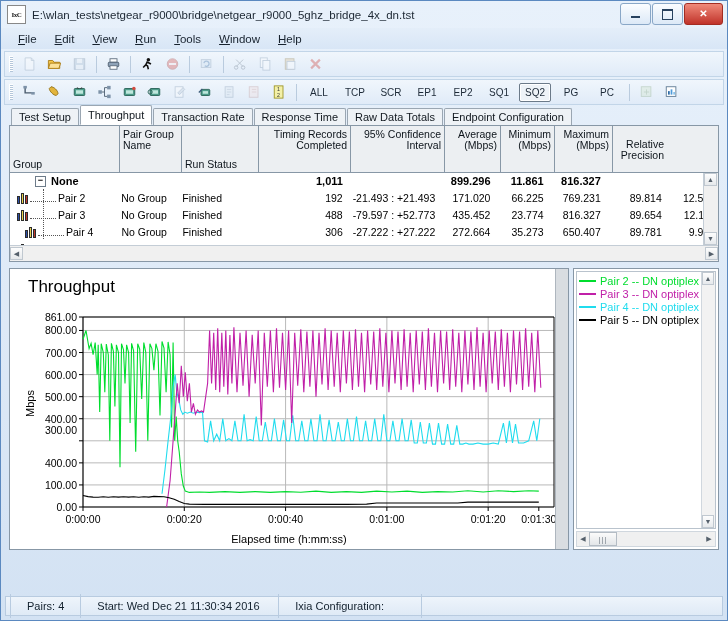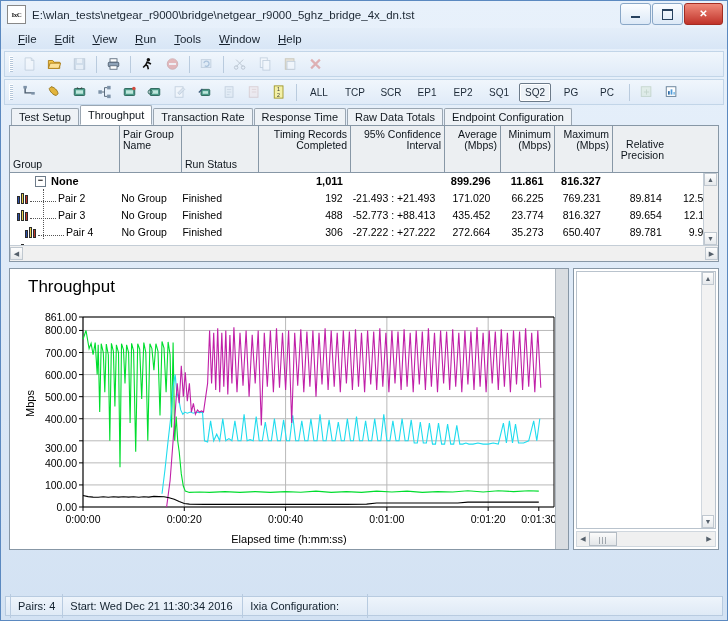--- a/index.html
+++ b/index.html
@@ -215,21 +215,21 @@
     display:flex;align-items:center;justify-content:center;letter-spacing:1px;
   }
   
   .statusbar{
     position:absolute;left:4px;right:4px;bottom:4px;height:20px;
     display:flex;align-items:center;
     background:linear-gradient(#eef4fb,#dfeaf6);
     border:1px solid #b8cbe0;box-sizing:border-box;
   }
   .st{
-    padding:0 7px;font-size:11px;color:#12202d;height:24px;
+    padding:0 16px;font-size:11px;color:#12202d;height:24px;
     display:flex;align-items:center;border-right:1px solid #b8cbe0;
     white-space:nowrap;
   }
   .st:first-child{border-left:1px solid #b8cbe0;margin-left:4px;}
 </style>
 </head>
 <body>
 
 <div id="app">
 
@@ -536,21 +536,21 @@
             <i style="left:0;height:8px;background:#2b4ea8"></i>
               <i style="left:4px;height:11px;background:#e8d24a"></i>
               <i style="left:8px;height:9px;background:#c0392b"></i>
           </span>
           <span class="treedash"></span>
           <span>Pair 3</span>
         </div>
         <div class="cell" style="width:62px">No Group</div>
         <div class="cell" style="width:77px">Finished</div>
         <div class="cell r" style="width:92px">488</div>
-        <div class="cell r" style="width:94px">-52.773 : +88.413</div>
+        <div class="cell r" style="width:94px">-79.597 : +52.773</div>
         <div class="cell r" style="width:56px">435.452</div>
         <div class="cell r" style="width:54px">23.774</div>
         <div class="cell r" style="width:58px">816.327</div>
         <div class="cell r" style="width:62px">89.654</div>
         <div class="cell r" style="width:54px">12.119</div>
       </div>
 
       <div class="grow">
         <div class="cell" style="width:110px;display:flex;align-items:center;padding-left:12px">
           <span class="bookicon">
@@ -611,21 +611,21 @@
       <div class="charttitle">Throughput</div>
       <div class="ylabel">Mbps</div>
       <div class="xlabel">Elapsed time (h:mm:ss)</div>
       <div id="ytickwrap">
           <div class="ytick" style="top: 48px; right: 491px;">861.00</div>
           <div class="ytick" style="top: 61.4611px; right: 491px;">800.00</div>
           <div class="ytick" style="top: 83.5285px; right: 491px;">700.00</div>
           <div class="ytick" style="top: 105.596px; right: 491px;">600.00</div>
           <div class="ytick" style="top: 127.663px; right: 491px;">500.00</div>
           <div class="ytick" style="top: 149.731px; right: 491px;">400.00</div>
-          <div class="ytick" style="top: 179px; right: 491px;">300.00</div>
+          <div class="ytick" style="top: 161px; right: 491px;">300.00</div>
           <div class="ytick" style="top: 193.865px; right: 491px;">400.00</div>
           <div class="ytick" style="top: 215.933px; right: 491px;">100.00</div>
           <div class="ytick" style="top: 238px; right: 491px;">0.00</div>
         </div>
       <div id="xtickwrap">
           <div class="xtick" style="left: 73px; top: 244px;">0:00:00</div>
           <div class="xtick" style="left: 174.29px; top: 244px;">0:00:20</div>
           <div class="xtick" style="left: 275.581px; top: 244px;">0:00:40</div>
           <div class="xtick" style="left: 376.871px; top: 244px;">0:01:00</div>
           <div class="xtick" style="left: 478.161px; top: 244px;">0:01:20</div>
@@ -669,20 +669,38 @@
           <polyline points="73.0,70.3 76.0,61.5 79.1,79.6 81.1,74.3 83.1,85.7 85.2,73.6 87.2,105.6 88.2,75.8 89.7,143.1 91.2,74.7 93.3,83.5 94.8,123.2 96.3,75.1 98.3,85.7 99.8,171.8 101.4,74.3 103.4,82.4 104.9,137.6 106.4,75.8 108.5,83.5 110.0,198.3 111.5,74.7 113.5,80.9 115.0,114.4 116.6,75.8 118.6,83.5 120.1,154.1 121.6,74.3 123.6,81.8 125.7,182.8 127.7,74.7 129.7,80.2 131.7,129.9 133.8,73.6 135.8,83.5 137.8,171.8 139.9,74.7 141.9,79.6 143.9,101.2 145.9,74.7 148.0,82.4 150.0,146.4 152.0,72.5 154.0,79.1 156.1,123.2 158.1,72.9 160.1,85.7 161.6,158.6 163.1,73.6 164.7,171.8 166.2,147.5 167.7,171.8 169.2,182.8 171.3,204.9 173.3,217.0 175.3,222.1 179.4,223.4 189.5,223.0 199.6,223.4 214.8,222.6 230.0,223.4 245.2,222.6 260.4,223.4 275.6,222.6 290.8,223.2 306.0,222.1 321.2,223.4 336.4,222.6 351.5,223.4 366.7,222.1 381.9,223.0 397.1,222.1 412.3,223.4 427.5,222.6 442.7,223.0 457.9,221.7 473.1,223.0 488.3,221.7 503.5,222.6 518.7,221.7 528.8,222.1" fill="none" stroke="#00dd2e" stroke-width="1.1" stroke-linejoin="miter"></polyline>
           <polyline points="152.0,224.8 155.0,200.5 158.1,171.8 161.1,145.3 163.1,117.7 165.2,105.6 166.7,123.2 168.7,129.9 170.7,140.9 172.8,145.3 174.8,143.1 177.3,144.2 180.4,143.1 183.4,144.2 186.4,143.1 189.5,143.6 192.5,143.1 194.5,171.8 197.6,172.9 200.6,151.9 203.7,171.8 206.7,165.2 209.7,171.8 212.8,149.7 215.8,171.8 218.9,169.6 221.9,171.8 224.9,151.9 228.0,171.8 231.0,171.8 234.1,145.3 237.1,171.8 240.1,170.7 243.2,171.8 246.2,147.5 249.2,171.8 252.3,171.8 255.3,153.0 258.4,171.8 261.4,171.8 264.4,149.7 267.5,171.8 270.5,171.8 273.6,150.8 276.6,171.8 279.6,171.8 282.7,146.4 285.7,171.8 288.7,171.8 291.8,151.9 294.8,171.8 297.9,171.8 300.9,149.7 303.9,171.8 307.0,171.8 310.0,145.3 313.1,171.8 316.1,171.8 319.1,150.8 322.2,171.8 325.2,171.8 328.3,153.0 331.3,171.8 334.3,171.8 337.4,149.7 340.4,171.8 343.4,171.8 346.5,147.5 349.5,171.8 352.6,171.8 355.6,151.9 358.6,171.8 361.7,171.8 364.7,149.7 367.8,171.8 370.8,171.8 373.8,145.3 376.9,171.8 379.9,171.8 382.9,151.9 386.0,171.8 389.0,171.8 392.1,149.7 395.1,171.8 398.1,171.8 401.2,150.8 404.2,174.0 407.3,174.0 410.3,153.0 413.3,174.0 416.4,174.0 419.4,154.1 422.5,175.1 425.5,175.1 428.5,154.1 431.6,175.1 434.6,175.1 437.6,155.2 440.7,175.1 443.7,175.1 446.8,156.4 449.8,175.1 452.8,175.1 455.9,174.0 458.9,175.1 463.0,175.1 468.0,174.0 473.1,175.1 478.2,175.1 483.2,174.0 488.3,175.1 493.4,154.1 496.4,174.0 499.4,151.9 502.5,174.0 505.5,155.2 508.5,174.0 513.6,174.0 518.7,171.8 523.7,151.9 526.8,171.8 529.8,149.7" fill="none" stroke="#20dcee" stroke-width="1.1" stroke-linejoin="miter"></polyline>
           <polyline points="156.6,238.0 160.1,211.5 163.1,171.8 165.2,143.1 167.2,114.4 169.2,134.3 171.3,96.8 173.3,127.7 175.3,103.4 177.3,132.1 179.4,114.4 181.4,143.1 183.4,134.3 185.4,145.3 187.5,140.9 189.5,143.1 191.5,142.0 193.5,143.1 197.6,114.4 199.6,61.5 201.6,114.4 203.7,63.7 205.7,121.0 207.7,59.3 209.7,123.2 211.8,63.7 213.8,117.7 215.8,61.5 217.8,125.5 219.9,65.9 221.9,114.4 223.9,58.2 227.0,123.2 230.0,63.7 233.0,116.6 236.1,61.5 239.1,127.7 242.2,65.9 245.2,114.4 248.2,61.5 251.3,156.4 254.3,63.7 257.3,117.7 260.4,61.5 263.4,123.2 266.5,59.3 269.5,118.8 272.5,63.7 275.6,121.0 278.6,61.5 281.7,154.1 284.7,63.7 287.7,116.6 290.8,60.4 293.8,123.2 296.9,62.6 299.9,117.7 302.9,61.5 306.0,127.7 309.0,63.7 312.0,115.5 315.1,59.3 318.1,121.0 321.2,61.5 324.2,117.7 327.2,63.7 330.3,123.2 333.3,61.5 336.4,114.4 339.4,62.6 342.4,121.0 345.5,60.4 348.5,117.7 351.5,63.7 354.6,123.2 357.6,61.5 360.7,115.5 363.7,62.6 366.7,121.0 369.8,59.3 372.8,117.7 375.9,63.7 378.9,123.2 381.9,61.5 385.0,114.4 388.0,62.6 391.1,121.0 394.1,60.4 397.1,117.7 400.2,63.7 403.2,123.2 406.2,61.5 409.3,115.5 412.3,62.6 415.4,121.0 418.4,59.3 421.4,117.7 424.5,63.7 427.5,123.2 430.6,61.5 433.6,114.4 436.6,62.6 439.7,121.0 442.7,60.4 445.7,117.7 448.8,63.7 451.8,123.2 454.9,61.5 457.9,115.5 460.9,62.6 464.0,121.0 467.0,58.2 470.1,117.7 473.1,63.7 476.1,123.2 479.2,61.5 482.2,114.4 485.3,62.6 488.3,121.0 491.3,60.4 494.4,117.7 497.4,63.7 500.4,123.2 503.5,61.5 506.5,115.5 509.6,62.6 512.6,121.0 515.6,59.3 518.7,117.7 521.7,63.7 524.8,123.2 527.8,61.5 530.8,118.8" fill="none" stroke="#c020a8" stroke-width="1.1" stroke-linejoin="miter"></polyline>
           <polyline points="73.0,226.5 78.1,227.6 83.1,228.1 88.2,228.3 93.3,227.8 98.3,228.3 103.4,227.8 108.5,228.1 113.5,227.8 118.6,228.1 123.6,227.8 128.7,228.3 133.8,227.8 138.8,228.1 143.9,227.4 149.0,227.6 154.0,227.8 159.1,228.7 164.2,230.3 169.2,232.5 174.3,234.5 179.4,235.1 194.5,235.4 214.8,235.4 235.1,235.4 255.3,235.4 275.6,235.4 295.8,235.4 316.1,235.4 336.4,235.4 356.6,235.1 366.7,234.0 376.9,234.0 387.0,234.0 407.3,234.0 427.5,234.0 447.8,234.0 457.9,233.1 478.2,233.1 498.4,233.1 518.7,233.1 528.8,233.1" fill="none" stroke="#000000" stroke-width="1.1" stroke-linejoin="miter"></polyline>
         </svg>
       <div style="position:absolute;right:0;top:0;bottom:0;width:12px;background:#d9dde1;border-left:1px solid #aeb6be"></div>
     </div>
 
     <div class="legendbox">
       <div class="legendlist">
+        <div style="padding-top:2px">
+          <div class="legitem">
+            <span class="swatch" style="background:#00dd2e"></span>
+            <span style="color:#00dd2e">Pair 2 -- DN optiplex</span>
+          </div>
+          <div class="legitem">
+            <span class="swatch" style="background:#c020a8"></span>
+            <span style="color:#c020a8">Pair 3 -- DN optiplex</span>
+          </div>
+          <div class="legitem">
+            <span class="swatch" style="background:#20dcee"></span>
+            <span style="color:#20dcee">Pair 4 -- DN optiplex</span>
+          </div>
+          <div class="legitem">
+            <span class="swatch" style="background:#000"></span>
+            <span style="color:#000">Pair 5 -- DN optiplex</span>
+          </div>
+        </div>
         <div class="leg-vscroll">
           <div class="sb-arrow" style="width:12px">▲</div>
           <div style="position:absolute;bottom:0">
               <div class="sb-arrow" style="width:12px">▼</div>
             </div>
         </div>
       </div>
       <div class="leg-hscroll">
         <div class="sb-arrow" style="width:12px;height:12px;border:none;background:none">◀</div>
         <div class="sb-thumb">|||</div>

